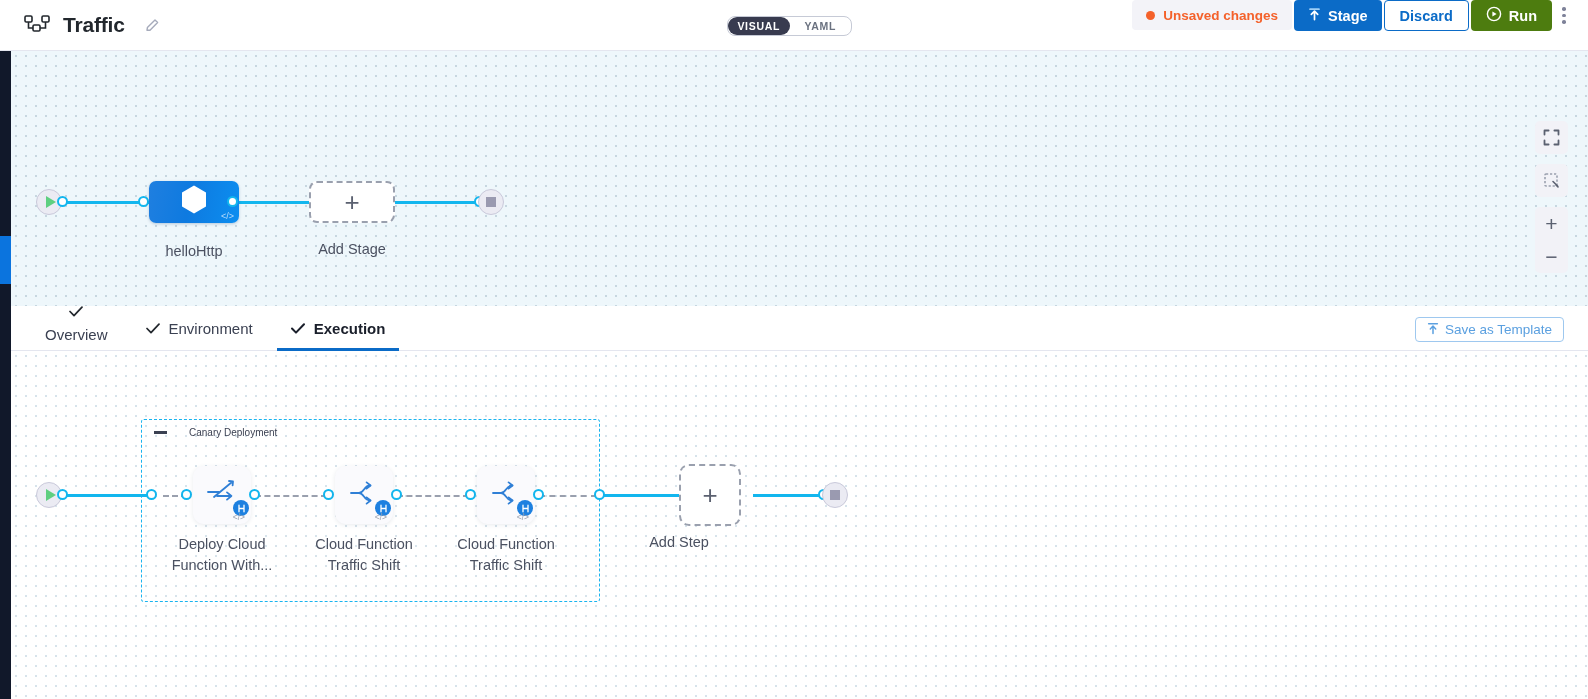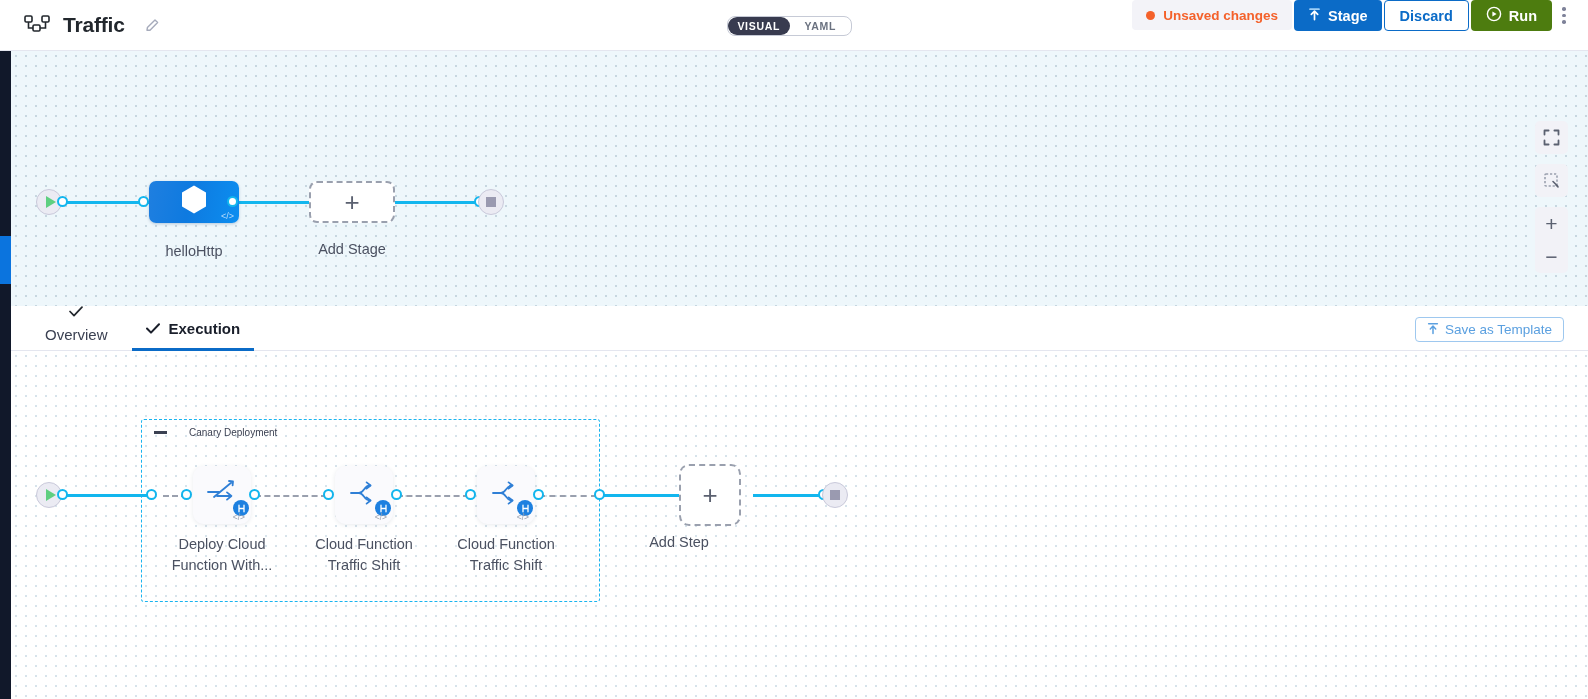--- a/index.html
+++ b/index.html
@@ -374,20 +374,26 @@
     </div>
   </div>
 
   <div class="tabs-bar">
     <div class="tab">
       <svg class="check" viewBox="0 0 14 11">
           <path d="M1 5.5 L5 9.6 L13 1.2" fill="none" stroke="#22272d" stroke-width="1.7" stroke-linecap="round" stroke-linejoin="round"></path>
         </svg>
       <span>Overview</span>
     </div>
+    <div class="tab">
+      <svg class="check" viewBox="0 0 14 11">
+          <path d="M1 5.5 L5 9.6 L13 1.2" fill="none" stroke="#22272d" stroke-width="1.7" stroke-linecap="round" stroke-linejoin="round"></path>
+        </svg>
+      <span>Environment</span>
+    </div>
     <div class="tab active">
       <svg class="check" viewBox="0 0 14 11">
           <path d="M1 5.5 L5 9.6 L13 1.2" fill="none" stroke="#1a1f2b" stroke-width="2" stroke-linecap="round" stroke-linejoin="round"></path>
         </svg>
       <span>Execution</span>
     </div>
 
     <button class="save-template">
       <span>
         <svg width="12" height="13" viewBox="0 0 12 13">

